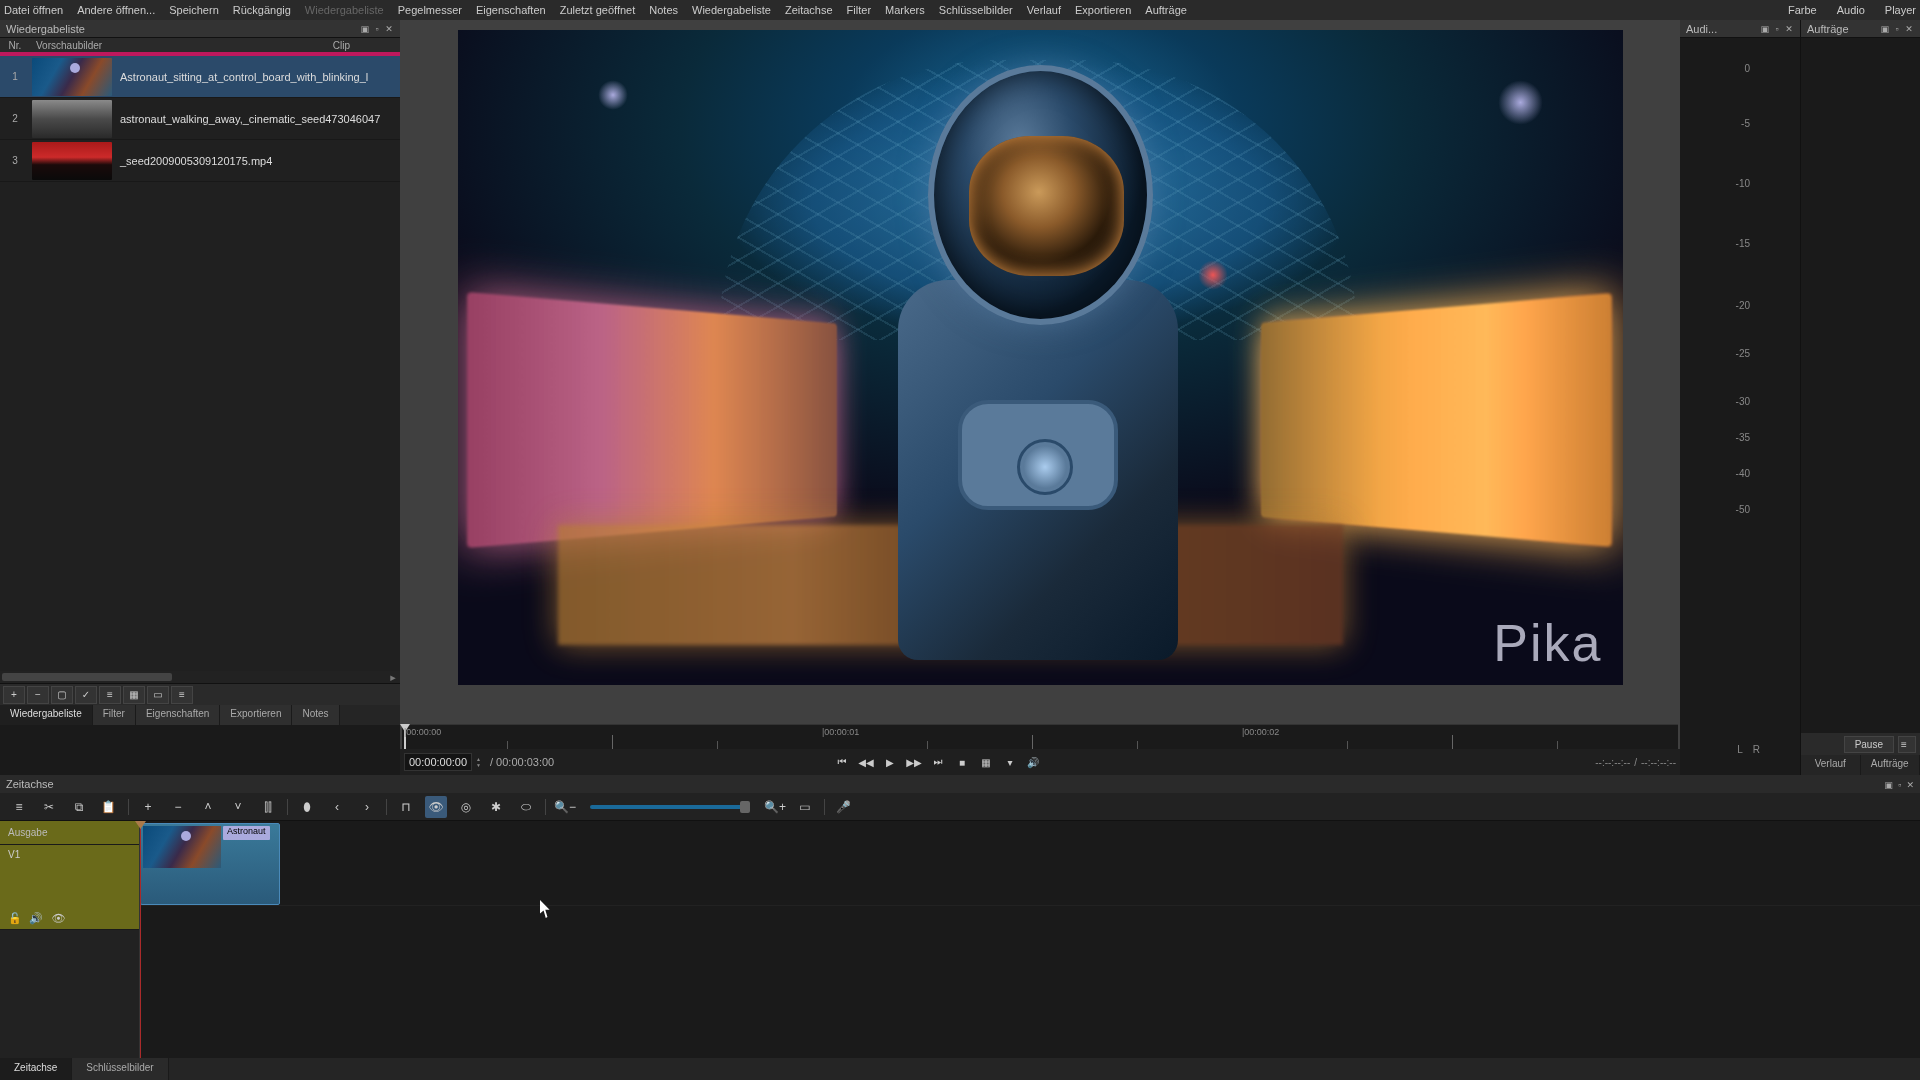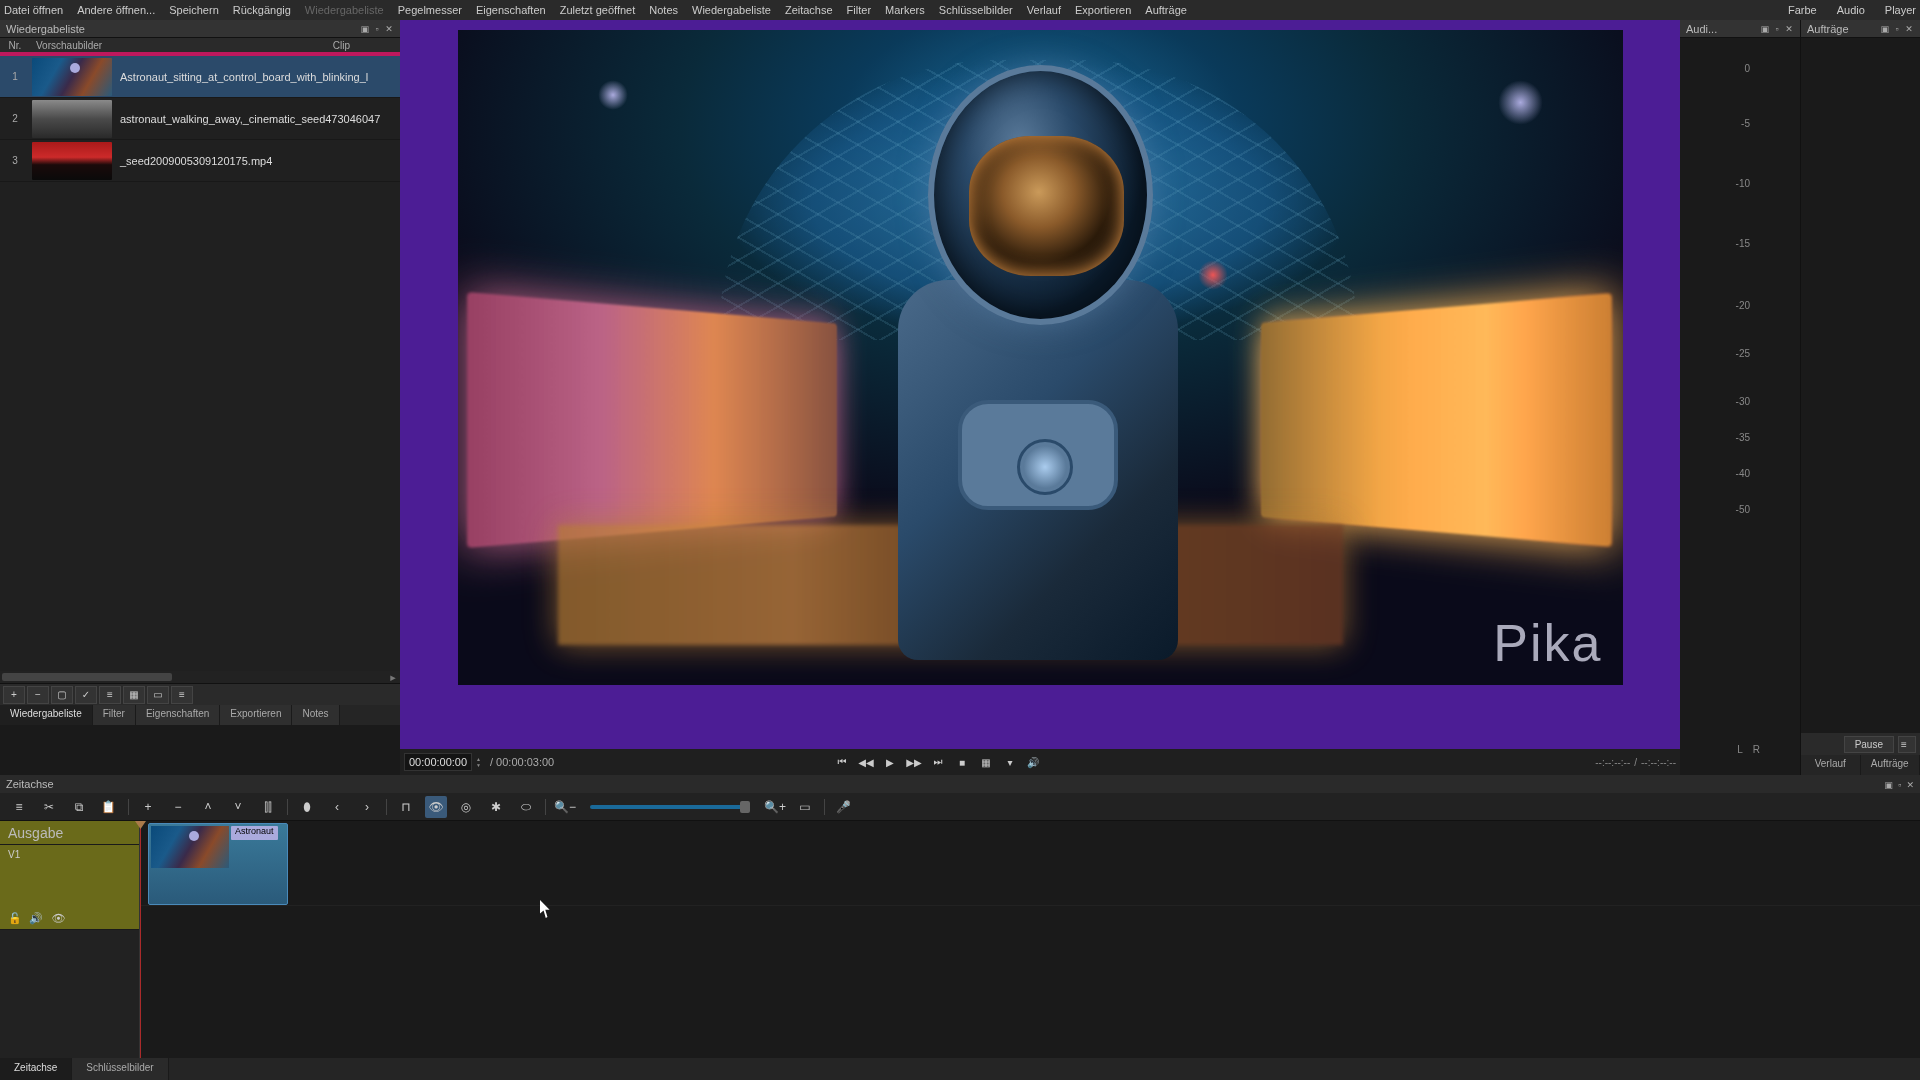--- a/index.html
+++ b/index.html
@@ -40,21 +40,21 @@
 .playlist-scroll .sb-arrow { margin-left: auto; width: 14px; text-align: center; color: #777; }
 
 .playlist-bottom-bar { height: 22px; background: #2a2a2a; display: flex; align-items: center; gap: 2px; padding: 0 3px; border-top: 1px solid #111; }
 .pbb-btn { width: 22px; height: 18px; background: #333; border: 1px solid #444; display: flex; align-items: center; justify-content: center; font-size: 10px; color: #ccc; cursor: pointer; }
 
 .playlist-tabs { height: 20px; background: #252525; display: flex; align-items: stretch; }
 .pl-tab { padding: 3px 10px; font-size: 10px; color: #aaa; border-right: 1px solid #1a1a1a; cursor: pointer; background: #2f2f2f; }
 .pl-tab.active { background: #1f1f1f; color: #ddd; }
 
 
-.preview-area { position: absolute; left: 400px; top: 20px; width: 1280px; height: 755px; background: #4c1d95; display: flex; flex-direction: column; }
+.preview-area { position: absolute; left: 400px; top: 20px; width: 1280px; height: 755px; background: #404040; display: flex; flex-direction: column; }
 .preview-canvas-wrap { flex: 1; display: flex; align-items: flex-start; justify-content: center; padding-top: 10px; }
 .preview-canvas { width: 1165px; height: 655px; position: relative; overflow: hidden; }
 
 
 .scene-bg { position: absolute; inset: 0; background: radial-gradient(ellipse 800px 500px at 50% 15%, #1a6a9a 0%, #0a3a5a 25%, #0a2a3a 45%, #0a0a1a 80%); }
 .scene-dome { position: absolute; top: 30px; left: 260px; width: 640px; height: 280px; border-radius: 320px 320px 0 0; background: radial-gradient(ellipse at center, #3a8abb 0%, #1a5a8a 50%, transparent 70%); opacity: 0.7; }
 .scene-dome::before { content: ''; position: absolute; inset: 0; border-radius: inherit; background: repeating-linear-gradient(30deg, transparent 0 18px, rgba(130,200,230,0.2) 18px 20px), repeating-linear-gradient(-30deg, transparent 0 18px, rgba(130,200,230,0.2) 18px 20px); }
 .scene-panels-left { position: absolute; top: 280px; left: 20px; width: 400px; height: 220px; transform: perspective(600px) rotateY(25deg); background: linear-gradient(90deg, #8a3a5a 0%, #aa5a7a 30%, #ca7a4a 60%, #7a4a3a 100%); filter: blur(1px) brightness(1.1); border-radius: 4px; box-shadow: 0 0 40px #aa5a7a; }
 .scene-panels-right { position: absolute; top: 280px; right: 20px; width: 380px; height: 220px; transform: perspective(600px) rotateY(-25deg); background: linear-gradient(90deg, #7a5a2a 0%, #ca8a3a 40%, #ea9a4a 70%, #aa6a2a 100%); filter: blur(1px) brightness(1.2); border-radius: 4px; box-shadow: 0 0 40px #ea9a4a; }
 .scene-panels-bottom { position: absolute; bottom: 40px; left: 100px; right: 280px; height: 120px; background: linear-gradient(90deg, #ca8a3a 0%, #ea9a4a 30%, #aa6a2a 50%, #8a4a2a 100%); filter: blur(2px) brightness(0.9); box-shadow: 0 0 30px #ca8a3a; opacity: 0.7; }
@@ -109,21 +109,21 @@
 .tl-header .icons span { font-size: 9px; color: #aaa; margin-left: 2px; cursor: pointer; }
 .tl-toolbar { height: 28px; background: #222; display: flex; align-items: center; gap: 8px; padding: 0 8px; border-bottom: 1px solid #111; }
 .tl-tool { width: 22px; height: 22px; display: flex; align-items: center; justify-content: center; color: #ccc; cursor: pointer; font-size: 12px; border-radius: 2px; }
 .tl-tool.active { background: #3a5a7a; }
 .tl-sep { width: 1px; height: 16px; background: #444; }
 .zoom-slider { width: 160px; height: 4px; background: #1a6a9a; border-radius: 2px; position: relative; margin: 0 6px; }
 .zoom-slider .thumb { position: absolute; right: 0; top: -4px; width: 10px; height: 12px; background: #666; border-radius: 2px; }
 
 .tl-body { flex: 1; display: flex; position: relative; background: #1a1a1a; }
 .track-headers { width: 140px; background: #222; border-right: 1px solid #333; }
-.track-header-output { height: 24px; display: flex; align-items: center; padding: 0 8px; font-size: 14px; color: #bbb; background: #6a6a1a; border-bottom: 1px solid #1a1a1a; }
+.track-header-output { height: 24px; display: flex; align-items: center; padding: 0 8px; font-size: 10px; color: #bbb; background: #6a6a1a; border-bottom: 1px solid #1a1a1a; }
 .track-header-v1 { height: 85px; padding: 4px 8px; background: #6a6a1a; border-bottom: 1px solid #1a1a1a; display: flex; flex-direction: column; }
 .track-label { font-size: 10px; color: #ccc; }
 .track-icons { margin-top: auto; display: flex; gap: 8px; }
 .track-icons span { font-size: 11px; color: #ccc; cursor: pointer; }
 
 .track-area { flex: 1; position: relative; }
 .timeline-ruler { height: 24px; background: #1a1a1a; position: relative; border-bottom: 1px solid #333; }
 .track-row { height: 85px; position: relative; border-bottom: 1px solid #222; }
 .clip { position: absolute; top: 2px; height: 82px; background: linear-gradient(180deg, #3a7a9a 0%, #2a5a7a 100%); border: 1px solid #4a8aba; border-radius: 2px; overflow: hidden; }
 .clip .clip-title-strip { position: absolute; top: 2px; left: 82px; height: 14px; padding: 0 4px; font-size: 9px; color: #000; background: #aad; border-radius: 1px; }
@@ -236,20 +236,35 @@
       </div>
       <div class="scene-lights">
         <div class="scene-light" style="top:50px; left:140px;"></div>
         <div class="scene-light" style="top:50px; right:80px; width:45px; height:45px;"></div>
         <div class="scene-light" style="top:230px; left:740px; background:radial-gradient(circle,#e55 0%,transparent 70%);"></div>
       </div>
       <div class="watermark">Pika</div>
     </div>
   </div>
 
+  <div class="preview-ruler">
+    <div class="ruler-playhead"></div>
+    <div class="ruler-label" style="left:2px">|00:00:00</div>
+    <div class="ruler-tick" style="left:105px"></div>
+    <div class="ruler-tick major" style="left:210px"></div>
+    <div class="ruler-tick" style="left:315px"></div>
+    <div class="ruler-label" style="left:420px">|00:00:01</div>
+    <div class="ruler-tick" style="left:525px"></div>
+    <div class="ruler-tick major" style="left:630px"></div>
+    <div class="ruler-tick" style="left:735px"></div>
+    <div class="ruler-label" style="left:840px">|00:00:02</div>
+    <div class="ruler-tick" style="left:945px"></div>
+    <div class="ruler-tick major" style="left:1050px"></div>
+    <div class="ruler-tick" style="left:1155px"></div>
+  </div>
 
   <div class="player-controls">
     <div class="time-display">00:00:00:00</div>
     <div class="time-spinner">
         <span>▲</span>
         <span>▼</span>
       </div>
     <div class="time-total">/ 00:00:03:00</div>
     <div class="transport-btns">
       <div class="tbtn">⏮</div>
@@ -372,21 +387,21 @@
         <span class="track-label">V1</span>
         <div class="track-icons">
           <span>🔓</span>
           <span>🔊</span>
           <span>👁</span>
         </div>
       </div>
     </div>
     <div class="track-area">
       <div class="track-row">
-        <div class="clip" style="left:8px; width:140px;">
+        <div class="clip" style="left:0; width:140px;">
           <div class="clip-thumb thumb1"></div>
           <div class="clip-title-strip">Astronaut</div>
         </div>
       </div>
       <div class="tl-playhead"></div>
     </div>
   </div>
 
   <div class="tl-tabs">
     <div class="tl-tab active">Zeitachse</div>

